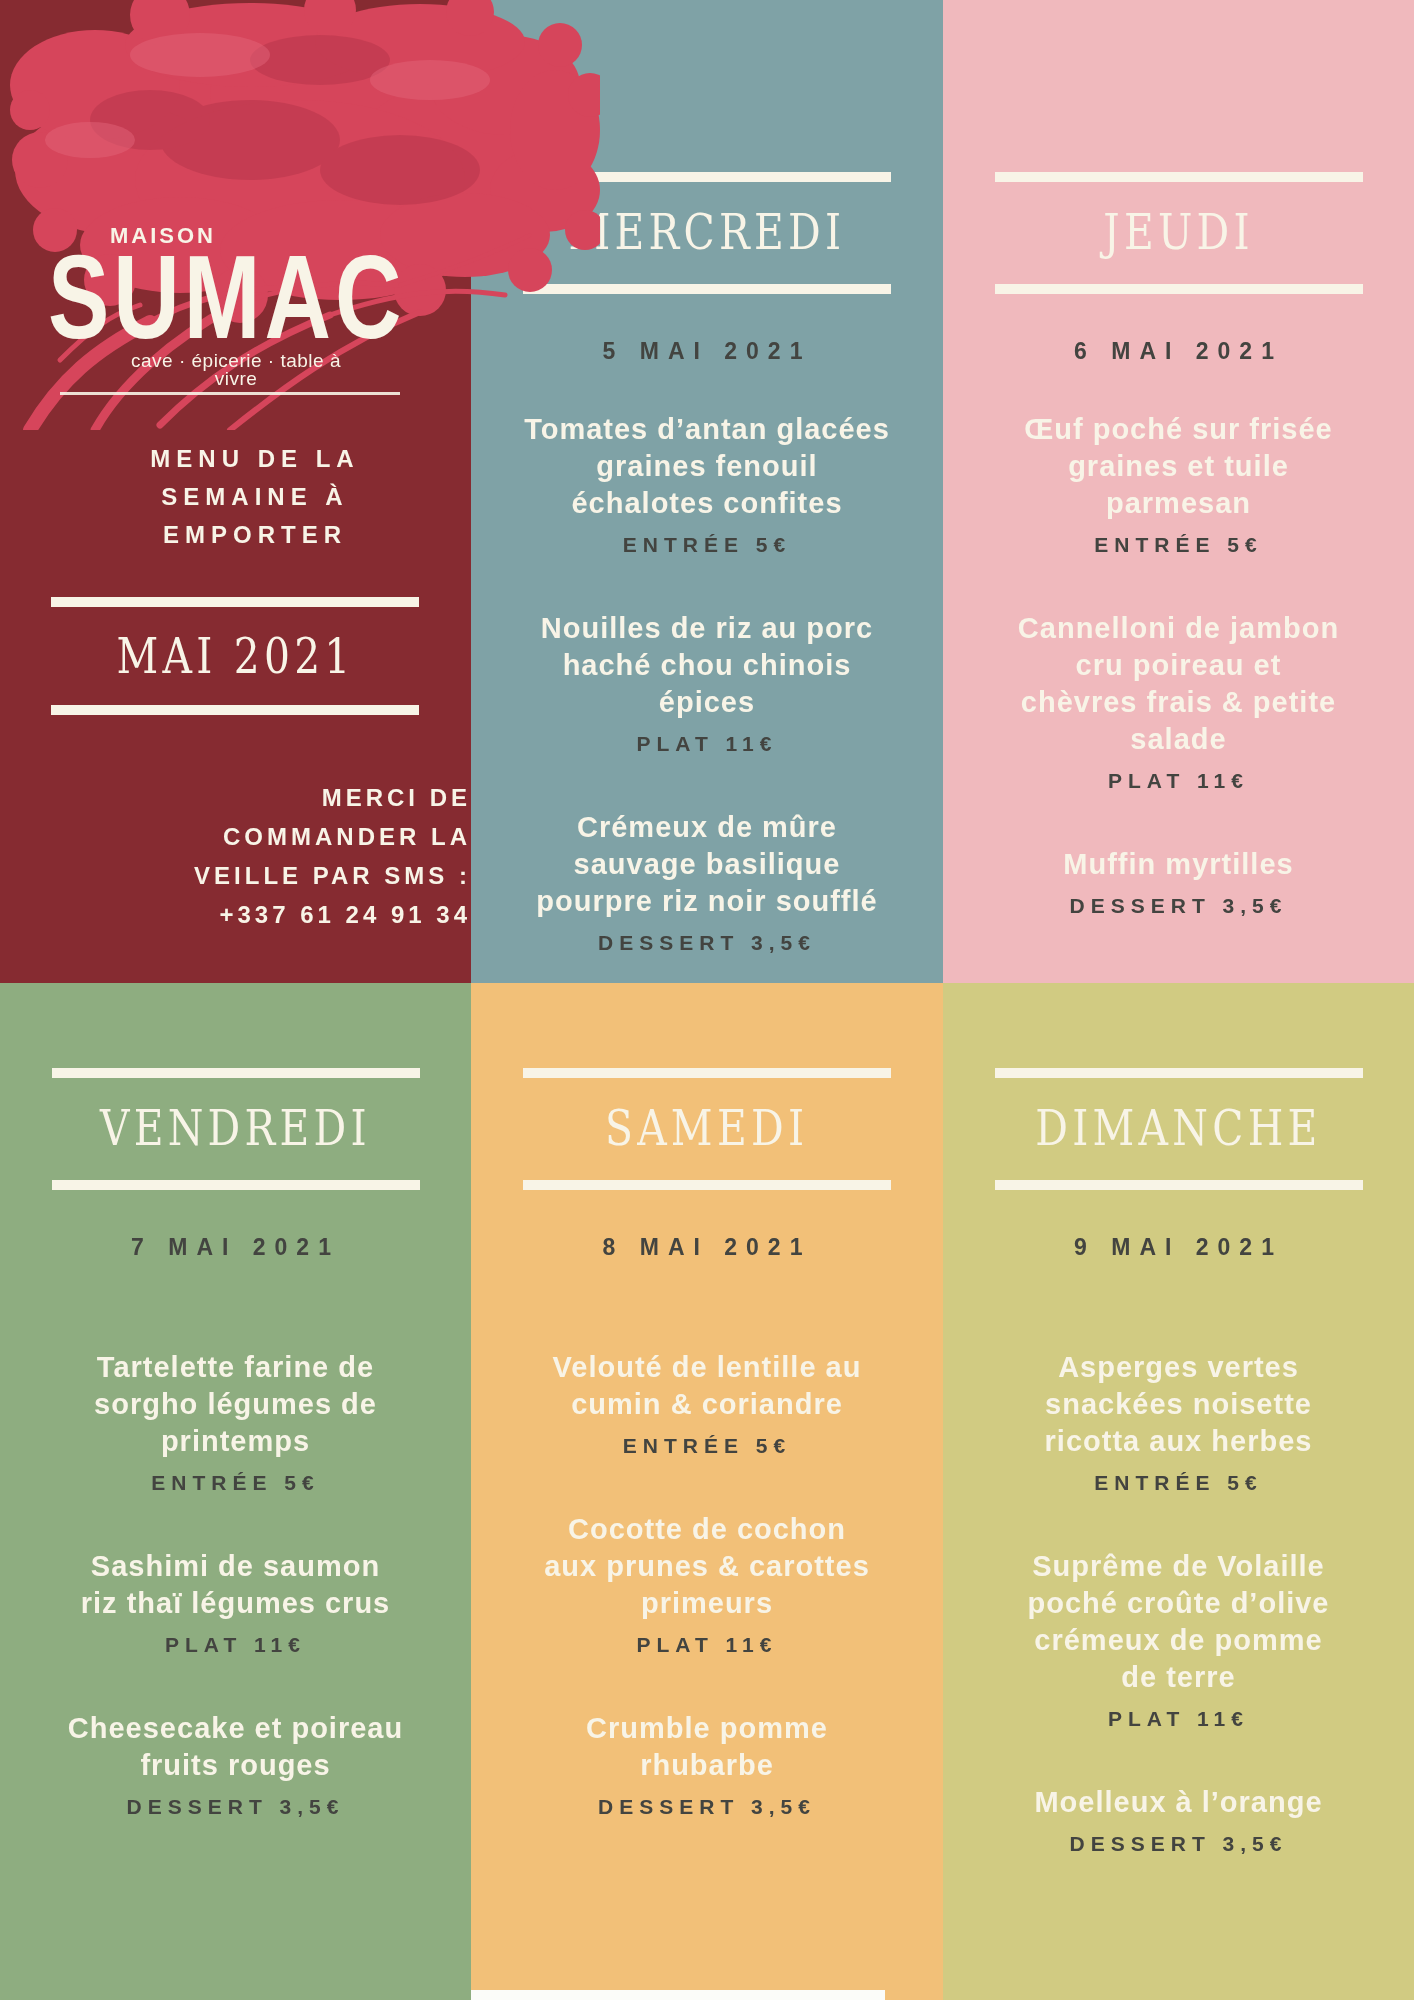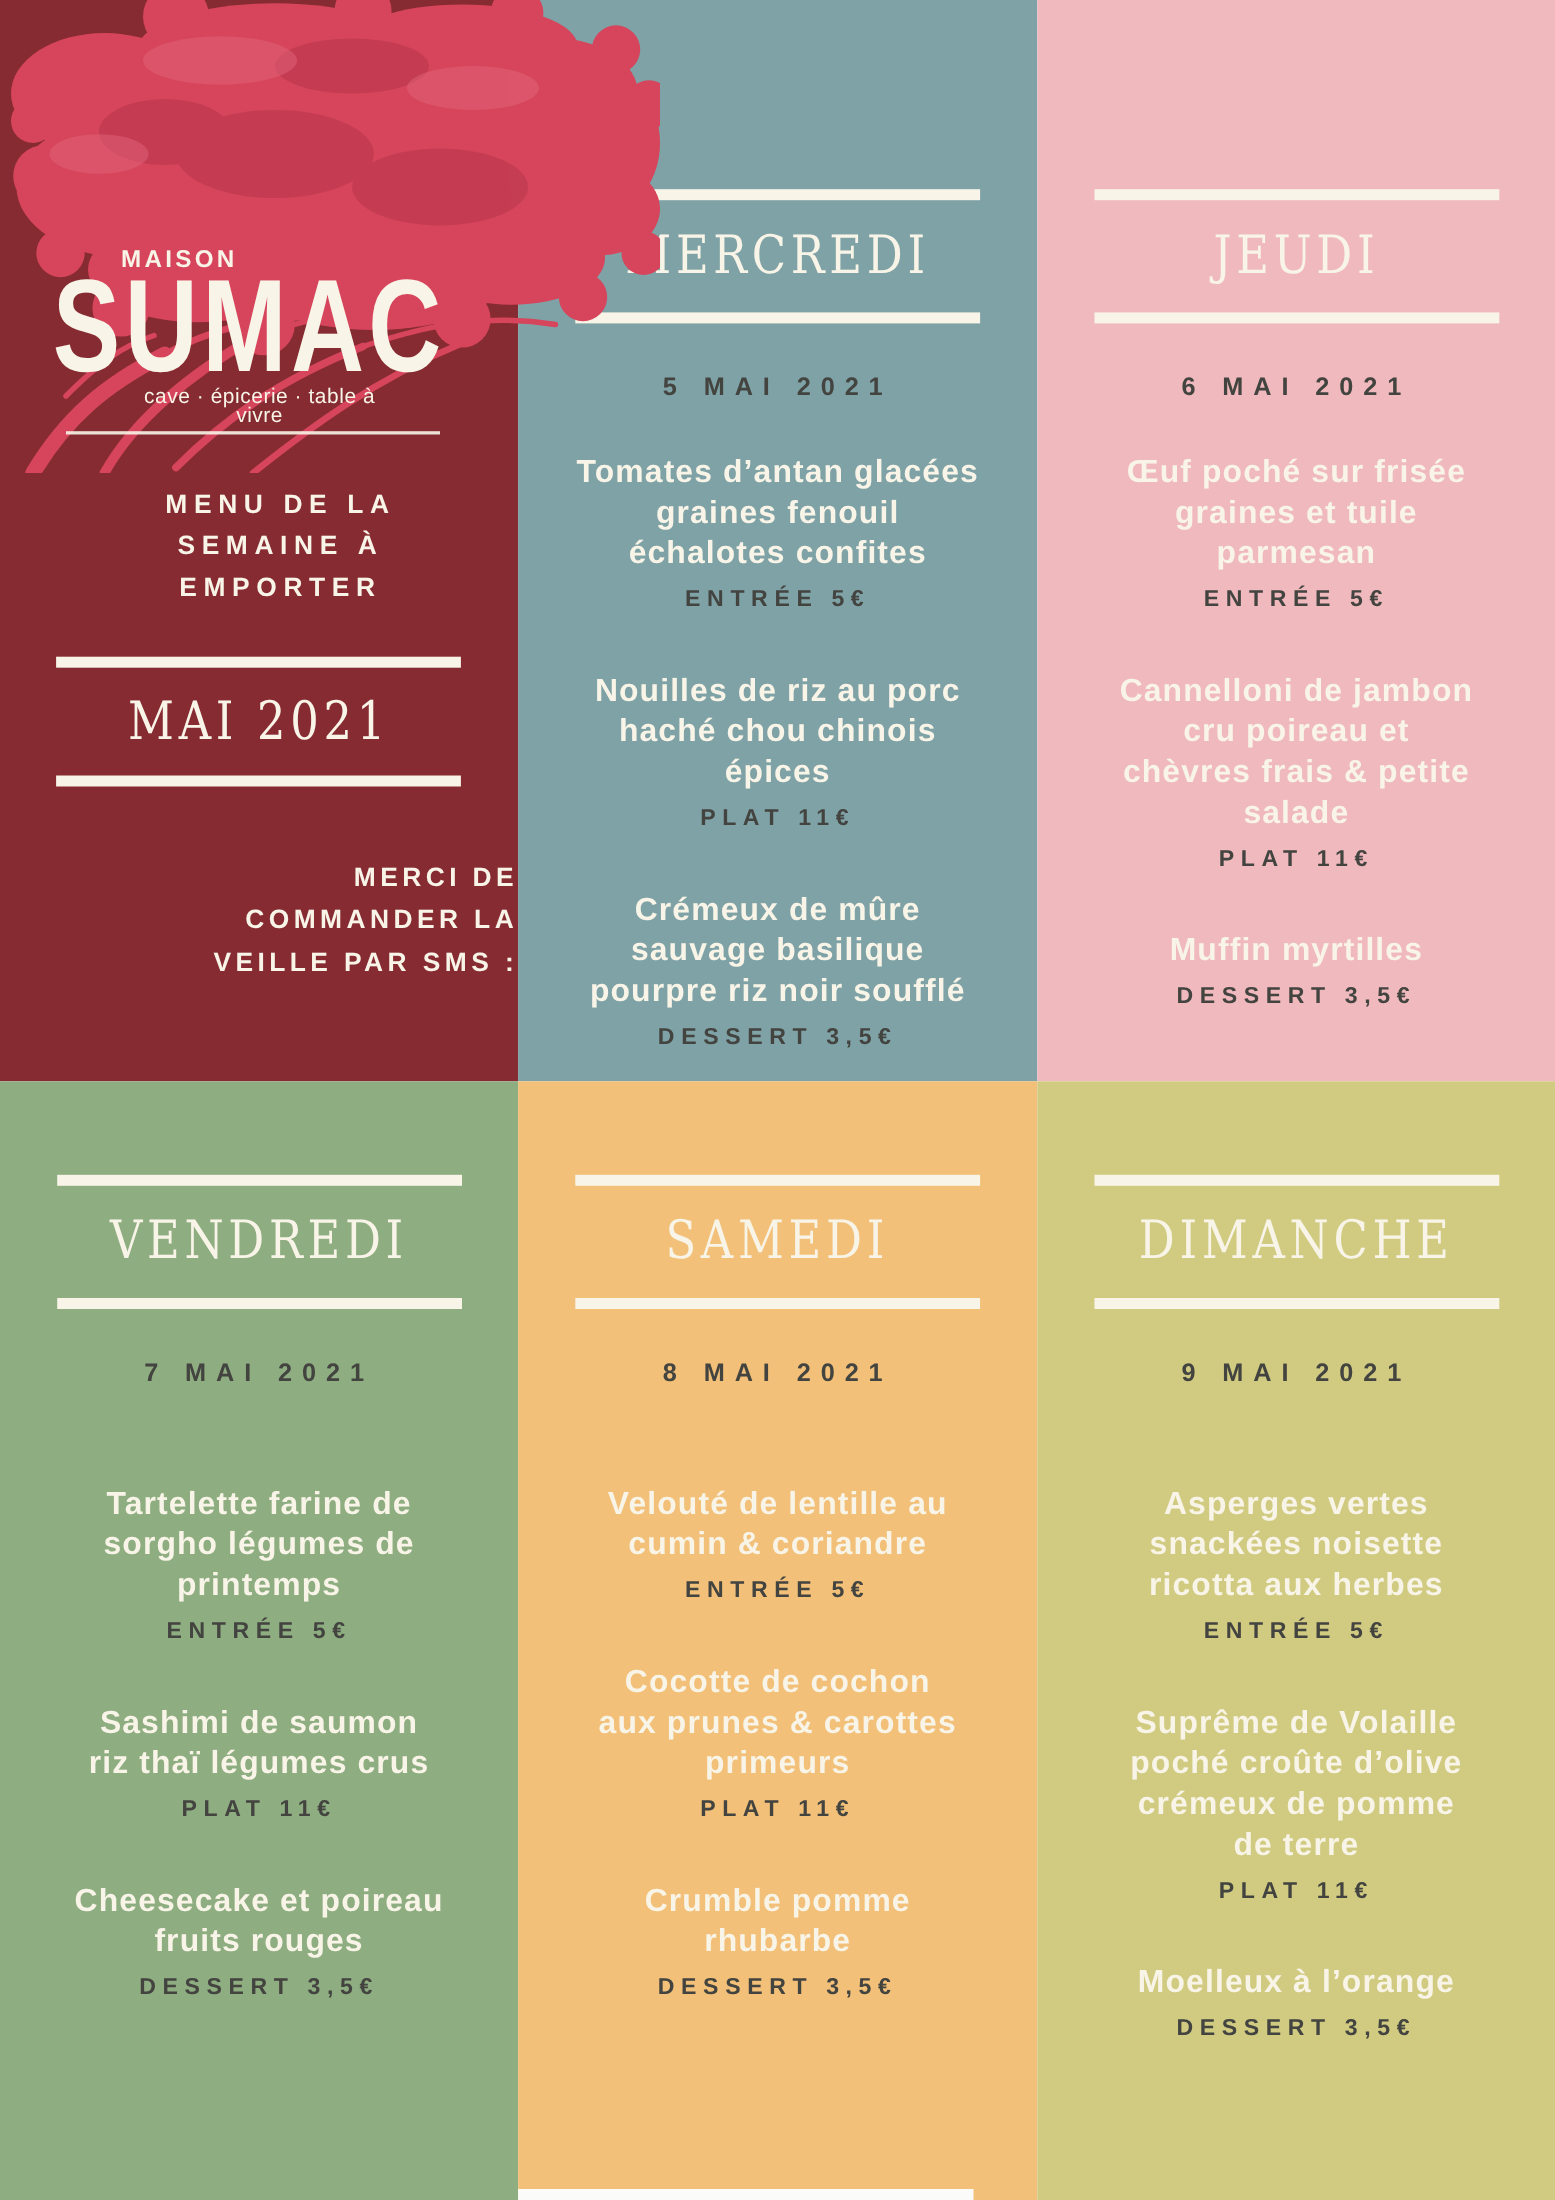--- a/index.html
+++ b/index.html
@@ -53,21 +53,21 @@
   .day-rule{width:368px;height:10px;background:var(--cream);flex:none;}
   .row-top .day-rule.rule-top{margin-top:172px;}
   .row-bottom .day-rule.rule-top{margin-top:85px;}
   .day-title{
     font-family:"DejaVu Serif","Liberation Serif",serif;font-weight:400;
     font-size:48px;line-height:52px;letter-spacing:5px;color:var(--cream);
     margin-top:24px;transform:scaleX(.85);white-space:nowrap;
   }
   .day-rule.rule-bottom{margin-top:26px;}
   .day-date{margin-top:44px;font-size:23px;font-weight:700;letter-spacing:9px;color:var(--charcoal);line-height:27px;}
-  .dishes{display:flex;flex-direction:column;align-items:center;width:100%;padding:0 24px;}
+  .dishes{display:flex;flex-direction:column;width:100%;padding:0 24px;}
   .row-top .dishes{margin-top:46px;}
   .row-bottom .dishes{margin-top:88px;}
   .dish{margin-top:52px;text-align:center;}
   .dish:first-child{margin-top:0;}
   .dish-line{font-size:29px;line-height:37px;font-weight:700;letter-spacing:1px;color:var(--cream);}
   .dish-price{margin-top:10px;font-size:21px;line-height:26px;font-weight:700;letter-spacing:6px;color:var(--charcoal);}
 
   
   .edge-bar{position:absolute;left:471px;top:1990px;width:414px;height:10px;background:var(--page-edge);z-index:4;}
 </style>
@@ -82,20 +82,21 @@
       <div>SEMAINE À</div>
       <div>EMPORTER</div>
     </div>
     <div class="intro-rule r1"></div>
     <div class="intro-month">MAI 2021</div>
     <div class="intro-rule r2"></div>
     <div class="intro-note">
       <div>MERCI DE</div>
       <div>COMMANDER LA</div>
       <div>VEILLE PAR SMS :</div>
+      <div>+337 61 24 91 34</div>
     </div>
   </section>
 
   <section class="panel day-panel row-top" style="left: 471px; top: 0px; width: 472px; height: 983px; background: rgb(127, 162, 166);">
     <div class="day-rule rule-top"></div>
     <h2 class="day-title">MERCREDI</h2>
     <div class="day-rule rule-bottom"></div>
     <div class="day-date">5 MAI 2021</div>
     <div class="dishes">
         <div class="dish">

